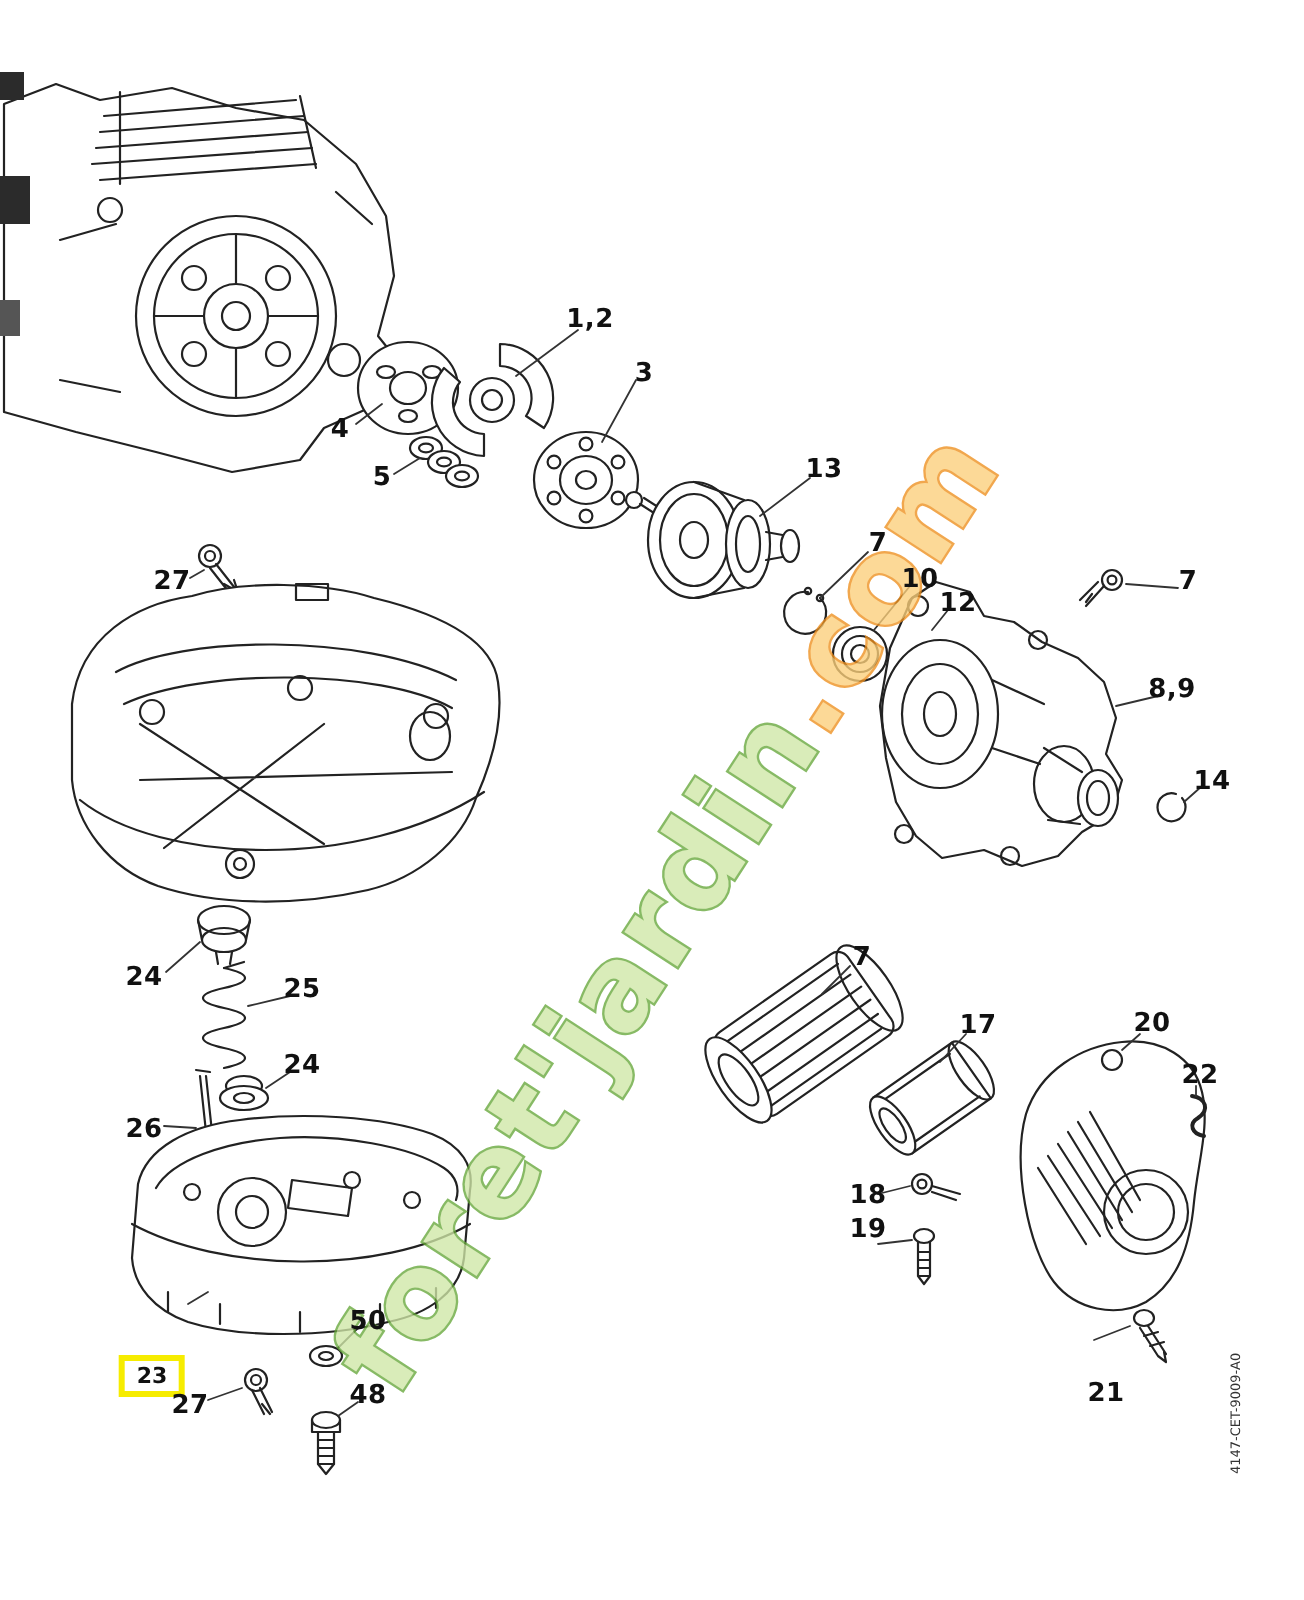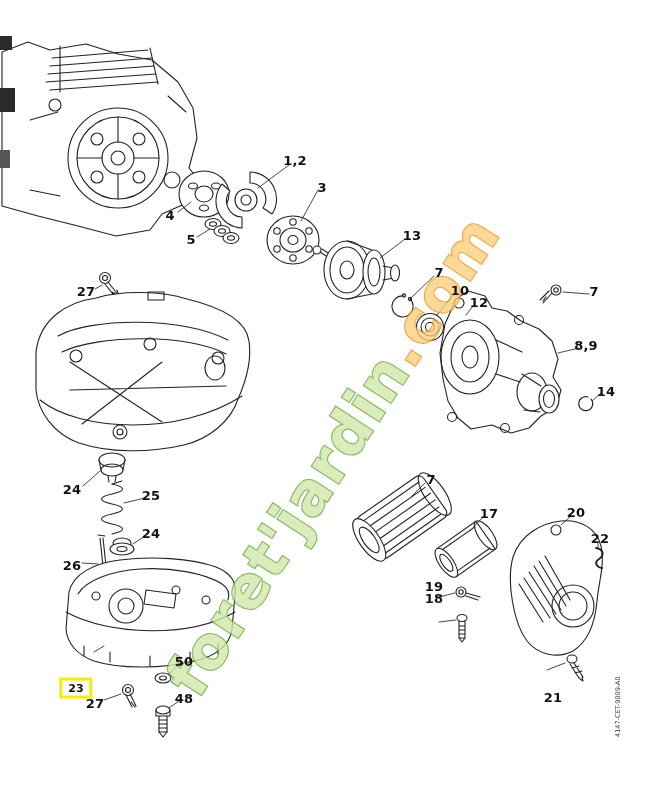--- a/index.html
+++ b/index.html
@@ -306,21 +306,21 @@
   <div class="label" style="left:594px; top:291px;">7</div>
   <div class="label" style="left:586px; top:345px;">8,9</div>
   <div class="label" style="left:460px; top:290px;">10</div>
   <div class="label" style="left:439px; top:272px;">7</div>
   <div class="label" style="left:479px; top:302px;">12</div>
   <div class="label" style="left:412px; top:235px;">13</div>
   <div class="label" style="left:606px; top:391px;">14</div>
   <div class="label" style="left:431px; top:479px;">7</div>
   <div class="label" style="left:489px; top:513px;">17</div>
   <div class="label" style="left:434px; top:598px;">18</div>
-  <div class="label" style="left:434px; top:586px;">19</div>
+  <div class="label" style="left:434px; top:615px;">19</div>
   <div class="label" style="left:576px; top:512px;">20</div>
   <div class="label" style="left:553px; top:673px;margin-top:24px;">21</div>
   <div class="label" style="left:600px; top:538px;">22</div>
   <div class="highlight-box" style="left:76px; top:660px;margin-top:28px;">
     <span>23</span>
   </div>
   <div class="label" style="left:72px; top:489px;">24</div>
   <div class="label" style="left:151px; top:495px;">25</div>
   <div class="label" style="left:151px; top:533px;">24</div>
   <div class="label" style="left:72px; top:565px;">26</div>

